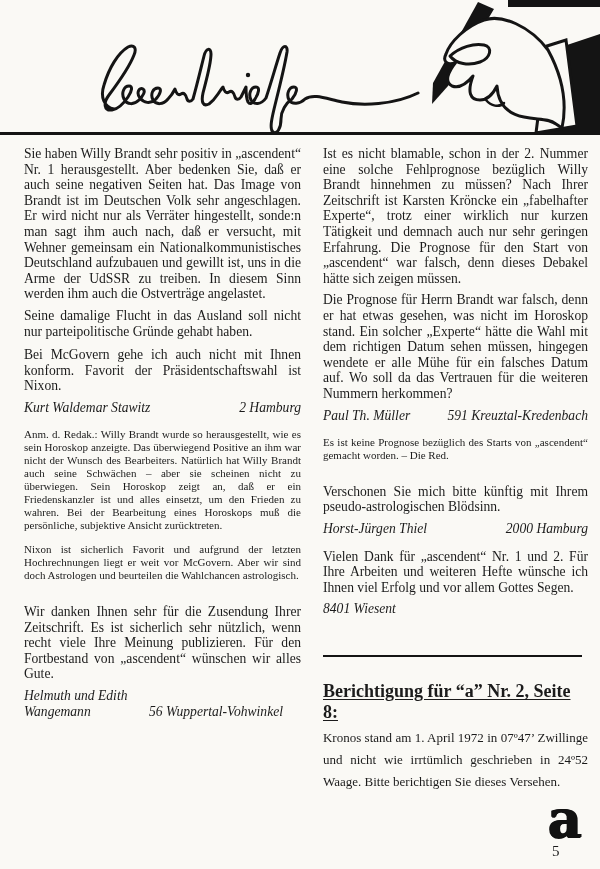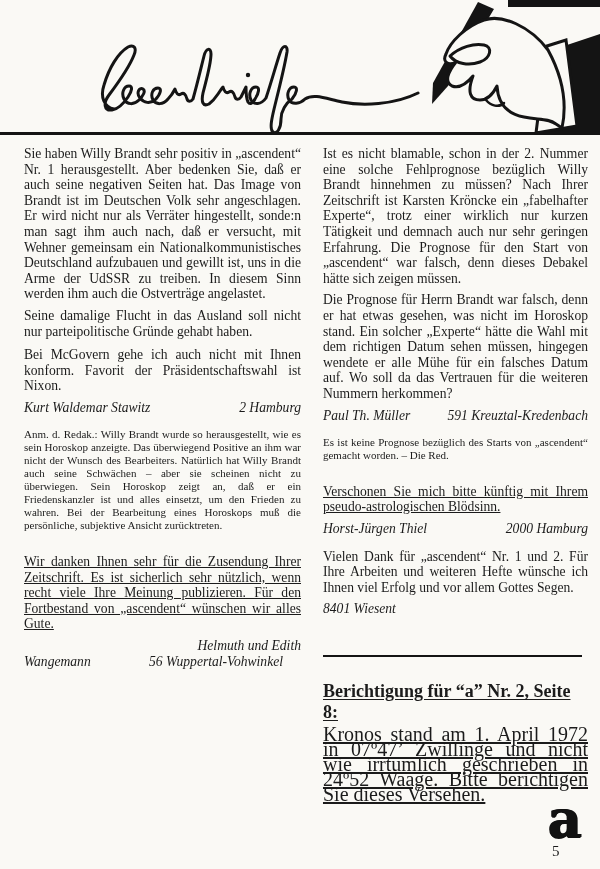--- a/index.html
+++ b/index.html
@@ -43,42 +43,41 @@
   }
   .note p { margin-bottom: 11px; }
   .sig {
     display: flex;
     justify-content: space-between;
     font-style: italic;
     font-size: 13.6px;
     line-height: 16px;
     margin: 2px 0 12px;
   }
-  .sig-stacked { margin: 2px 0 12px; font-style: italic; font-size: 13.6px; line-height: 16px; text-align: right; }
+  .sig-stacked { margin: 2px 0 12px; font-style: italic; font-size: 13.6px; line-height: 16px; }
   .sig-stacked .row { display:flex; justify-content: space-between; padding-right: 18px; gap: 36px; }
   .mt8  { margin-top: 8px; }
-  .mt22 { margin-top: 22px; text-decoration: underline; }
+  .mt22 { margin-top: 22px; }
   .note-block { margin-bottom: 12px; }
   
   .divider {
     border-top: 2px solid #141414;
     margin: 38px 6px 0 0;
   }
   .correction-heading {
     font-weight: bold;
     font-size: 18px;
     text-decoration: underline;
     text-underline-offset: 2px;
     margin: 24px 0 4px;
   }
   .correction-body {
-    font-size: 20px;
-    line-height: 15px;
+    font-size: 13px;
+    line-height: 22px;
     text-align: justify;
-    text-decoration: underline;
   }
   
   .a-logo {
     position: absolute;
     left: 548px;
     top: 793px;
     font-family: "DejaVu Serif", serif;
     font-weight: bold;
     font-size: 52px;
     line-height: 1;
@@ -150,20 +149,21 @@
       <p class="body">Seine damalige Flucht in das Ausland soll nicht nur parteipolitische Gründe gehabt haben.</p>
       <p class="body mt8">Bei McGovern gehe ich auch nicht mit Ihnen konform. Favorit der Präsidentschaftswahl ist Nixon.</p>
 
       <div class="sig">
         <span>Kurt Waldemar Stawitz</span>
         <span>2 Hamburg</span>
       </div>
 
       <div class="note note-block">
         <p>Anm. d. Redak.: Willy Brandt wurde so herausgestellt, wie es sein Horoskop anzeigte. Das überwiegend Positive an ihm war nicht der Wunsch des Bearbeiters. Natürlich hat Willy Brandt auch seine Schwächen – aber sie scheinen nicht zu überwiegen. Sein Horoskop zeigt an, daß er ein Friedenskanzler ist und alles einsetzt, um den Frieden zu wahren. Bei der Bearbeitung eines Horoskops muß die persönliche, subjektive Ansicht zurücktreten.</p>
+        <p>Nixon ist sicherlich Favorit und aufgrund der letzten Hochrechnungen liegt er weit vor McGovern. Aber wir sind doch Astrologen und beurteilen die Wahlchancen astrologisch.</p>
       </div>
 
       <p class="body mt22">Wir danken Ihnen sehr für die Zusendung Ihrer Zeitschrift. Es ist sicherlich sehr nützlich, wenn recht viele Ihre Meinung publizieren. Für den Fortbestand von „ascendent“ wünschen wir alles Gute.</p>
 
       <div class="sig-stacked">
         <div>Helmuth und Edith</div>
         <div class="row">
           <span>Wangemann</span>
           <span>56 Wuppertal-Vohwinkel</span>
         </div>

